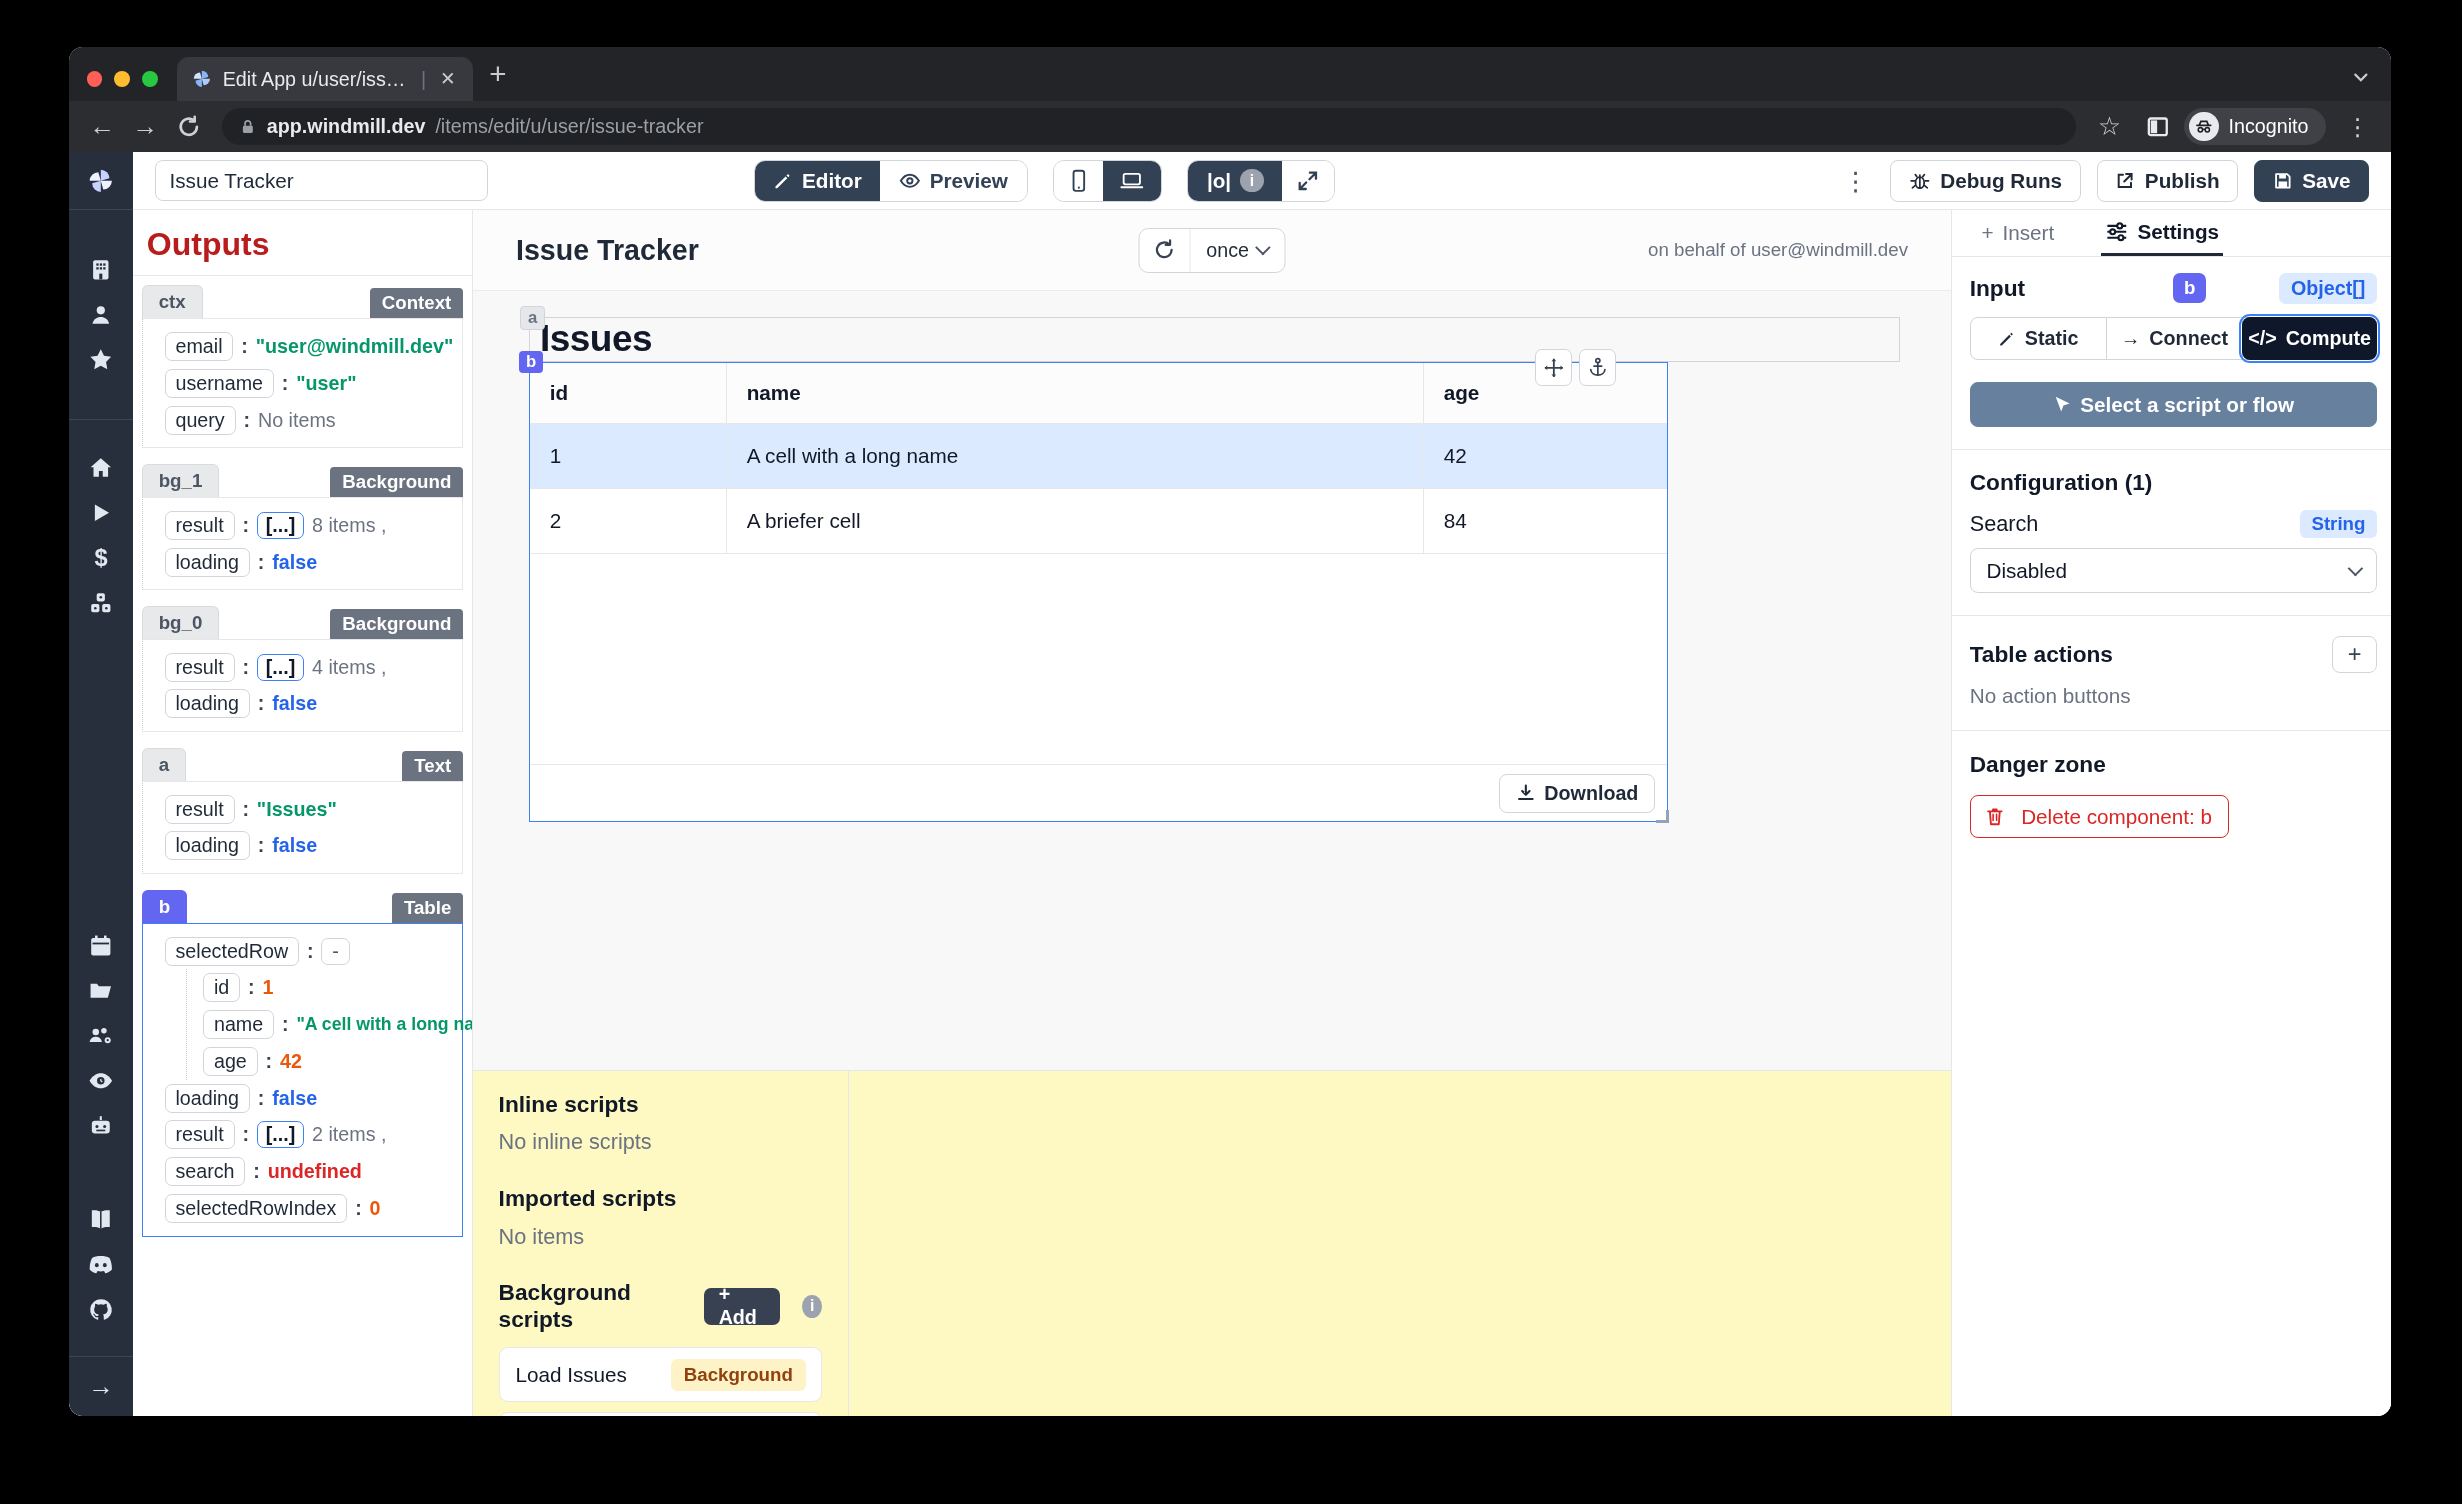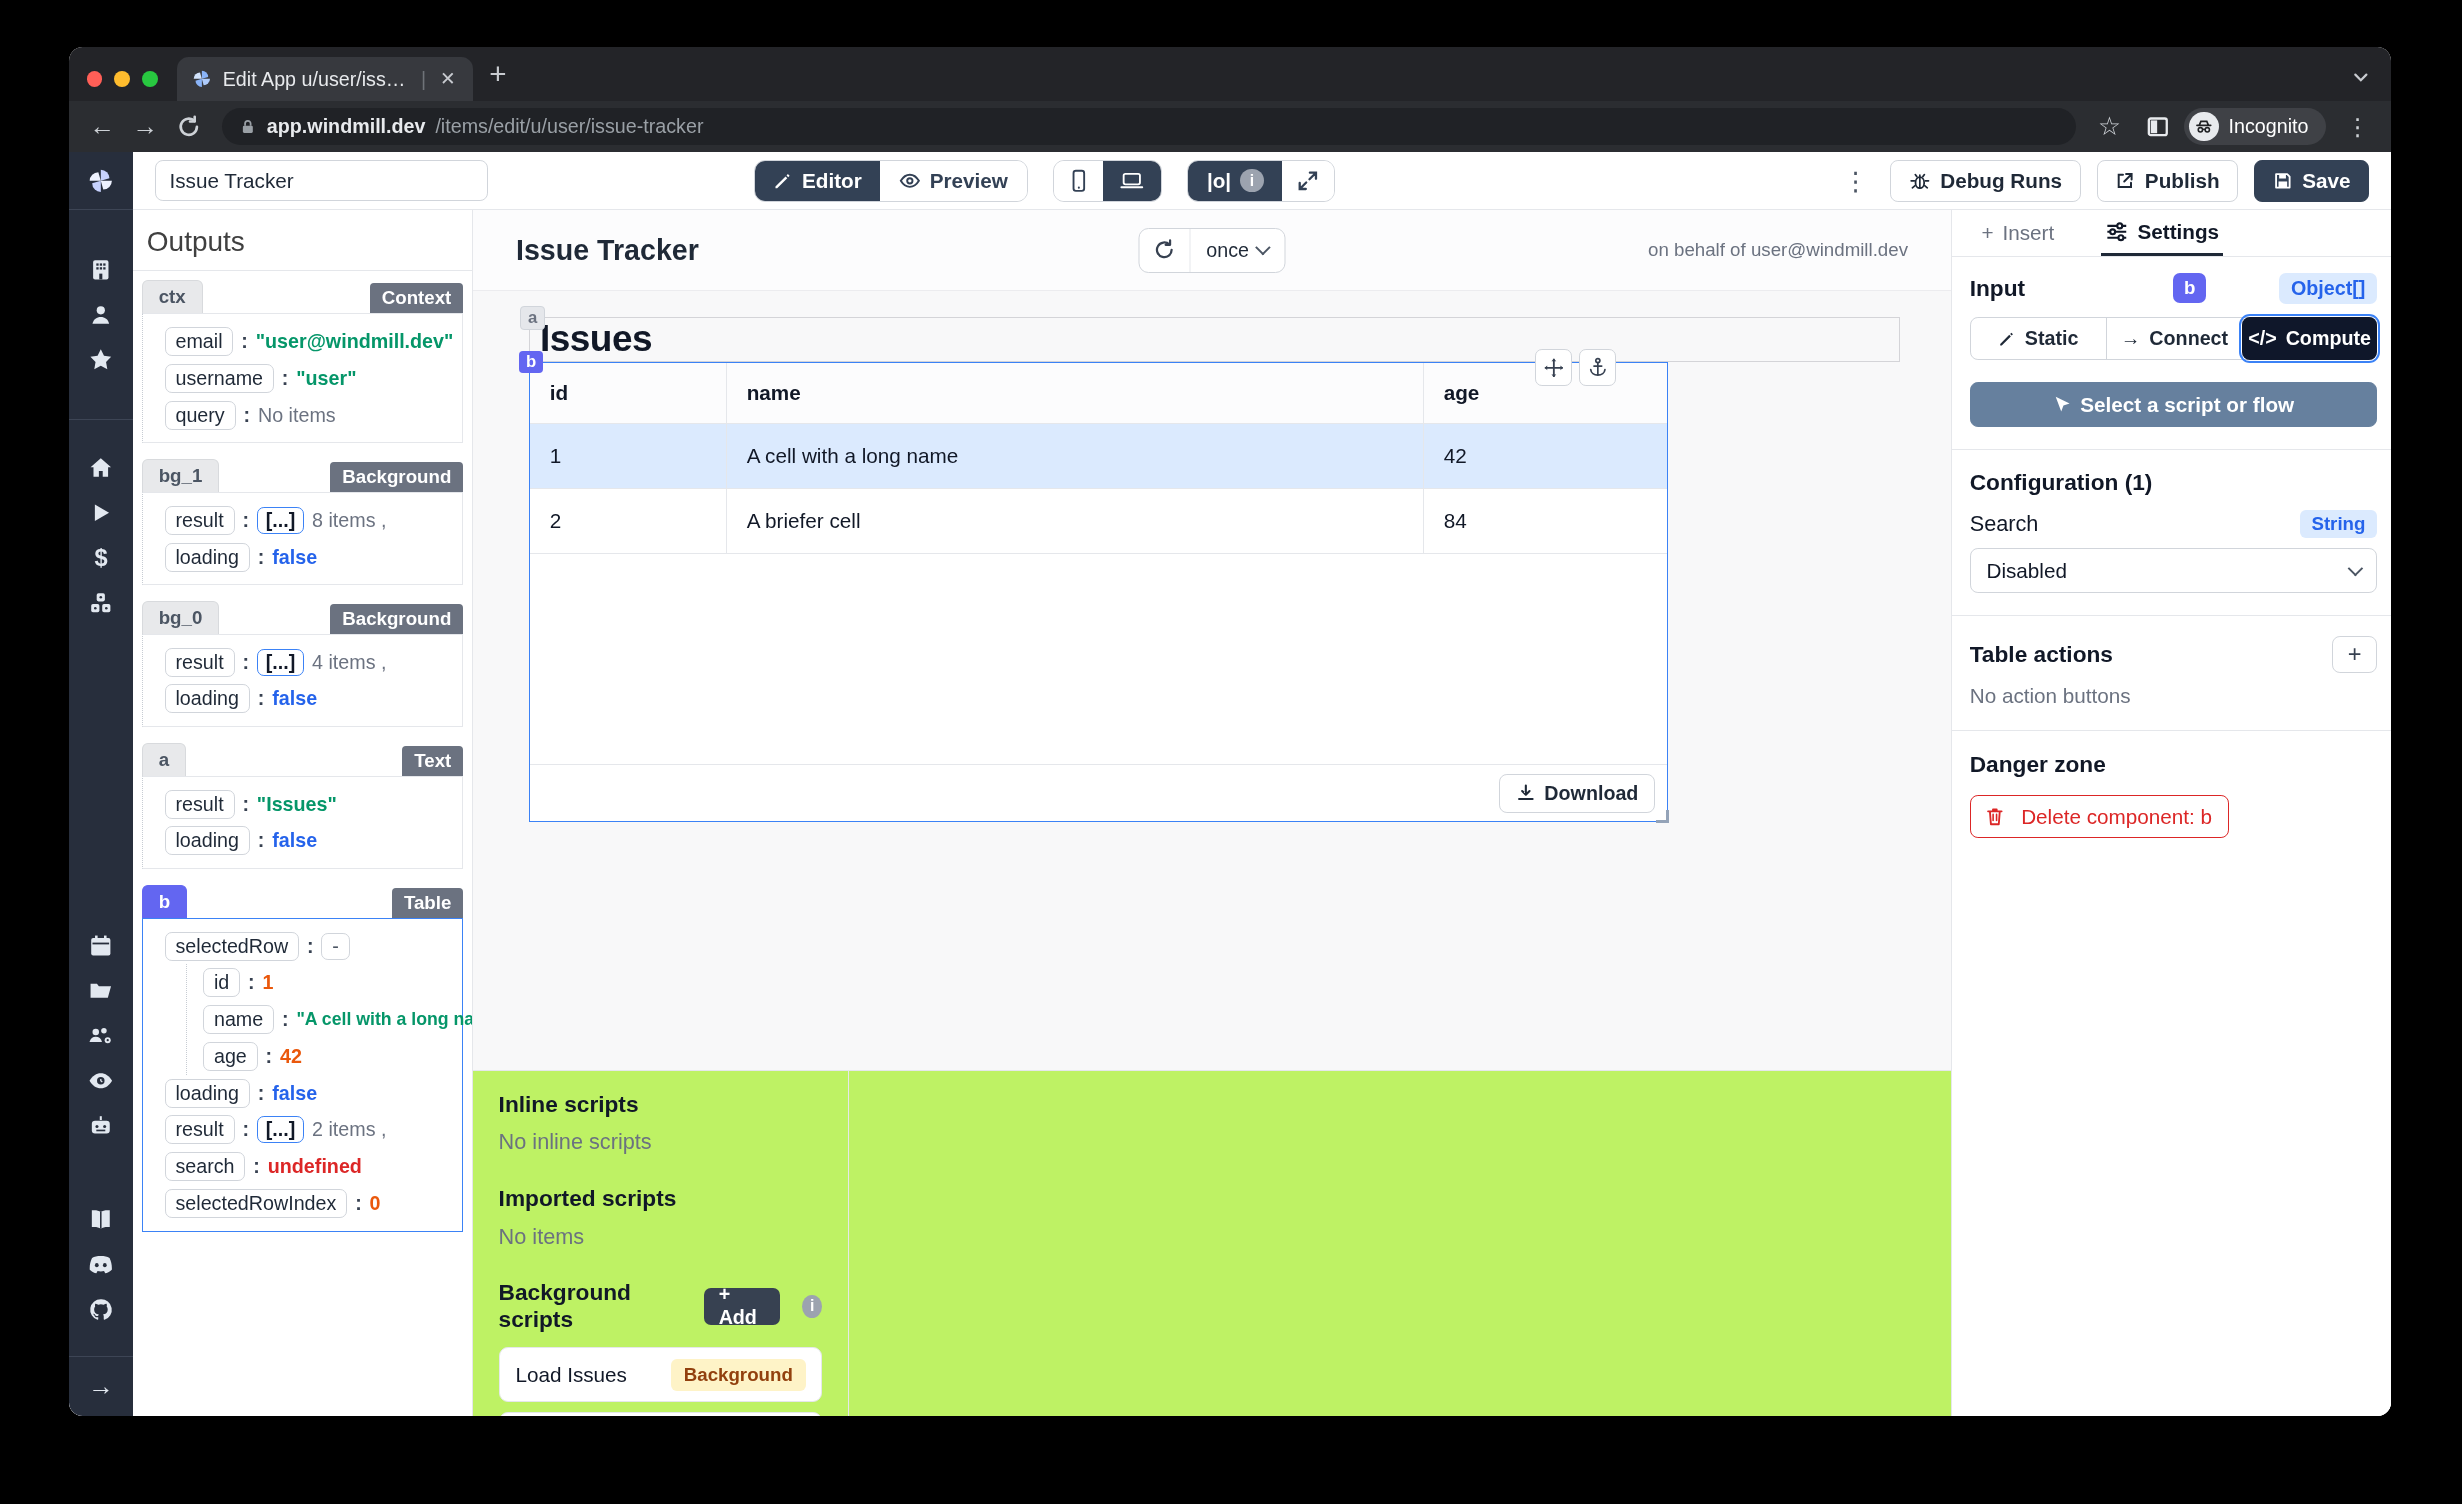--- a/index.html
+++ b/index.html
@@ -50,21 +50,21 @@
   .sbtn.dark{background:#334155;color:#fff}
   .infodot{width:23.6px;height:23.6px;border-radius:50%;background:#9ca3af;color:#fff;font-size:15.8px;font-weight:700;display:flex;align-items:center;justify-content:center;font-style:normal}
   .tbright{margin-left:auto;display:flex;align-items:center;gap:15.8px}
   .btn{display:flex;align-items:center;gap:9.9px;height:42px;padding:0 17.7px;border:1px solid #d1d5db;border-radius:7.9px;background:#fff;color:#1f2937;font-size:20.7px;font-weight:700}
   .btn.dark{background:#334155;border-color:#334155;color:#fff}
 
   .appcontent{flex:1;display:flex;min-height:0}
 
   
   .outputs{width:340px;border-right:1px solid #e5e7eb;flex-shrink:0;overflow:hidden;display:flex;flex-direction:column}
-  .outputs-head{padding:15.8px 13.8px 11.8px;font-size:28px;font-weight:400;color:#404040;border-bottom:1px solid #e5e7eb}
+  .outputs-head{padding:15.8px 13.8px 11.8px;font-size:32px;font-weight:700;color:#b91c1c;border-bottom:1px solid #e5e7eb}
   .outputs-body{padding:9.9px 8.9px;overflow:hidden}
   .osec{margin-bottom:15.8px}
   .osec-head{display:flex;align-items:flex-end;justify-content:space-between}
   .ochip{background:#e8e9eb;border:1px solid #d8dadd;border-bottom:none;border-radius:5.9px 5.9px 0 0;color:#4b5563;font-size:18.7px;font-weight:700;padding:4.9px 15.8px}
   .ochip.indigo{background:#6366f1;border-color:#6366f1;color:#fff}
   .obadge{background:#6b7280;color:#fff;font-size:18.7px;font-weight:700;padding:3.9px 11.8px;border-radius:3.9px 3.9px 0 0}
   .obody{border:1px solid #e5e7eb;border-left:1px dotted #c7ccd3;background:#fff;padding:8.9px 7.9px 8.9px 21.7px}
   .obody.sel{border:1px solid #3b82f6}
   .orow{display:flex;align-items:center;gap:7.9px;padding:3.9px 0;font-size:19.7px;white-space:nowrap}
   .okey{border:1px solid #d1d5db;border-radius:6.9px;padding:2px 9.9px;color:#1f2937;background:#fff}
@@ -102,21 +102,21 @@
   .trow.selected{background:#dbeafe}
   .tcell{display:flex;align-items:center;padding:0 19.7px;font-size:20.7px;color:#111827;border-right:1px solid #e5e7eb}
   .tcell:last-child{border-right:none}
   .c-id{width:197px}.c-name{width:697px}.c-age{flex:1}
   .tfill{flex:1}
   .tfoot{height:57px;border-top:1px solid #e5e7eb;display:flex;align-items:center;justify-content:flex-end;padding:0 11.8px;flex-shrink:0}
   .dlbtn{display:flex;align-items:center;gap:8.9px;height:39px;padding:0 15.8px;border:1px solid #d1d5db;border-radius:7.9px;background:#fff;font-size:19.7px;font-weight:700;color:#1f2937}
   .rhandle{position:absolute;right:-2px;bottom:-2px;width:12.8px;height:12.8px;border-right:3px solid #94a3b8;border-bottom:3px solid #94a3b8}
 
   
-  .scripts{height:346px;background:#bef264;border-top:1px solid #e5e7eb;display:flex;flex-shrink:0}
+  .scripts{height:346px;background:#fef9c3;border-top:1px solid #e5e7eb;display:flex;flex-shrink:0}
   .scriptcol{width:376px;border-right:1px solid #e5e7eb;padding:19.7px 25.6px;overflow:hidden}
   .sh{font-size:22.7px;font-weight:700;color:#111827}
   .sempty{font-size:21.7px;color:#6b7280;margin:11.8px 0 29.6px}
   .bgrow{display:flex;align-items:center;gap:21.7px;margin-top:25.6px;margin-bottom:13.8px}
   .addbtn{display:flex;align-items:center;height:37px;padding:0 14.8px;background:#374151;color:#fff;border-radius:6.9px;font-size:19.7px;font-weight:700}
   .scard{display:flex;align-items:center;justify-content:space-between;border:1px solid #e5e7eb;border-radius:8.9px;height:55px;padding:0 15.8px;margin-bottom:9.9px;background:#fff}
   .scard .nm{font-size:20.7px;color:#111827}
   .ybadge{background:#fef3c7;color:#92400e;font-size:18.7px;font-weight:700;padding:4.9px 12.8px;border-radius:5.9px}
 
   

